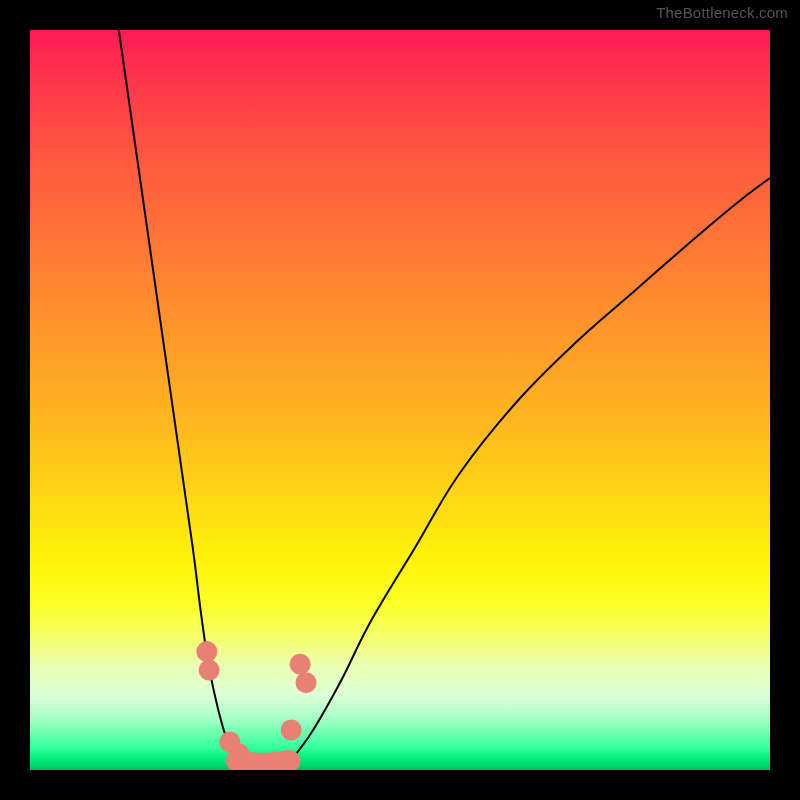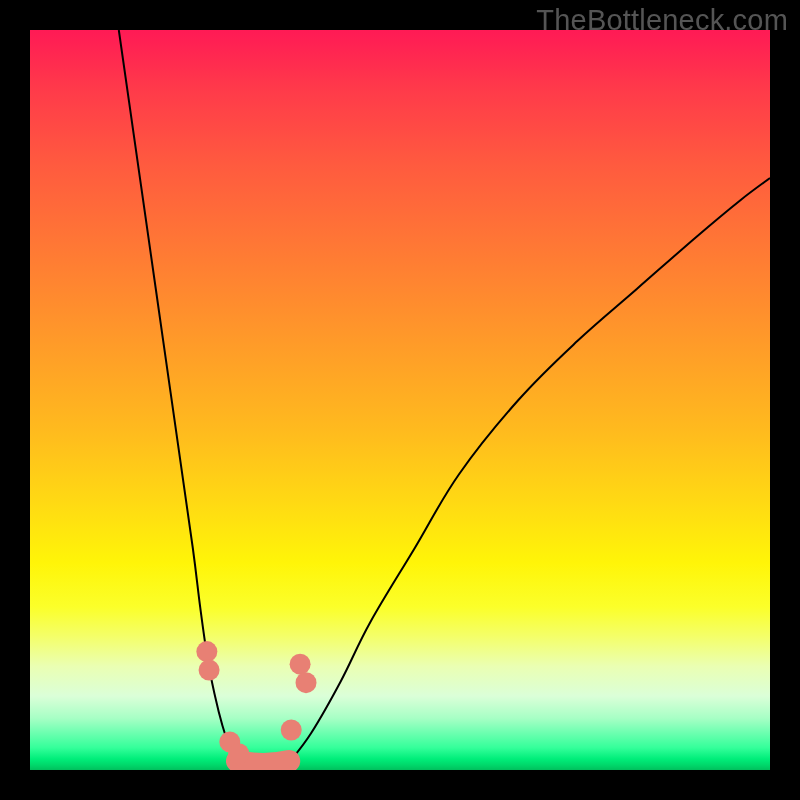--- a/index.html
+++ b/index.html
@@ -55,21 +55,21 @@
     position: absolute;
     left: 0; top: 0;
     width: 740px;
     height: 740px;
   }
   .watermark {
     position: absolute;
     top: 4px;
     right: 12px;
     font-family: Arial, Helvetica, sans-serif;
-    font-size: 29px;
+    font-size: 15px;
     color: #555;
     letter-spacing: 0.2px;
     user-select: none;
   }
 </style>
 </head>
 <body>
 
 <div class="frame">
   <div class="plot">

